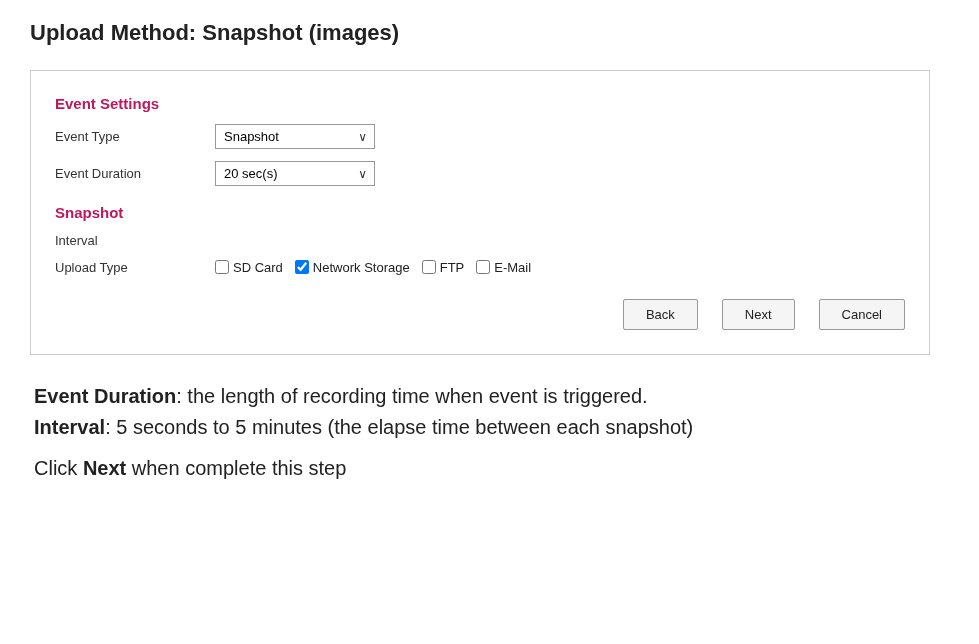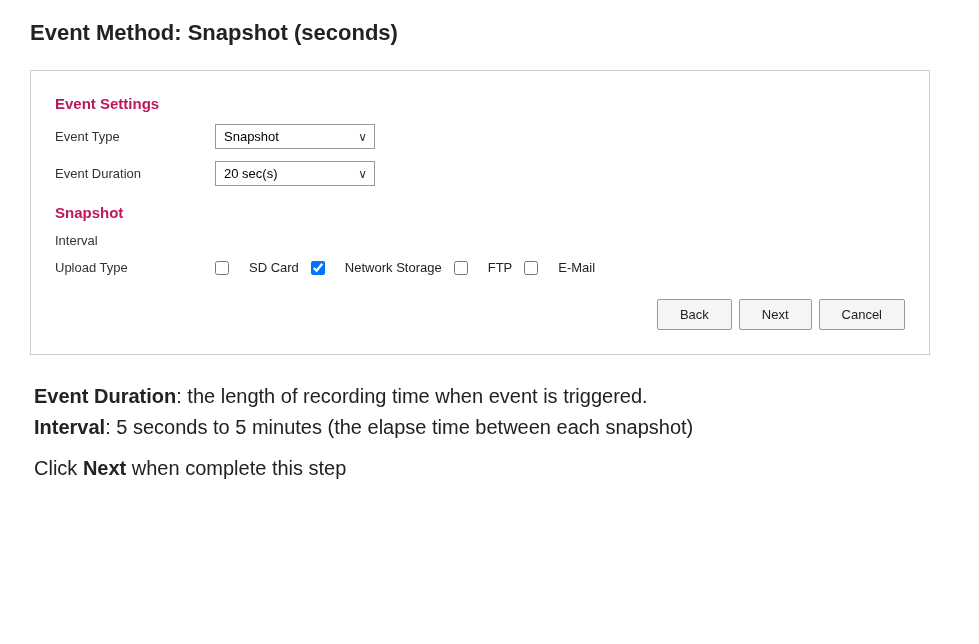--- a/index.html
+++ b/index.html
@@ -75,32 +75,31 @@
       margin-bottom: 14px;
     }
     .checkbox-group {
       display: flex;
       align-items: center;
       gap: 12px;
       font-size: 13px;
     }
     .checkbox-item {
       display: flex;
-      align-items: center;
-      gap: 20px;
+      gap: 4px;
     }
     .checkbox-item input[type="checkbox"] {
       width: 14px;
       height: 14px;
       cursor: pointer;
     }
     .button-row {
       display: flex;
       justify-content: flex-end;
-      gap: 7px;
+      gap: 24px;
       margin-top: 24px;
     }
     .btn {
       padding: 7px 22px;
       font-size: 13px;
       border: 1px solid #999;
       background: #f5f5f5;
       cursor: pointer;
       border-radius: 2px;
       color: #222;
@@ -118,21 +117,21 @@
       font-weight: bold;
     }
     .click-note {
       margin-top: 18px;
       font-size: 14px;
     }
   </style>
 </head>
 <body>
 
-<h1>Event Method: Snapshot (seconds)</h1>
+<h1>Upload Method: Snapshot (images)</h1>
 
 <div class="panel">
 
   <div>
     <div class="section-title">Event Settings</div>
 
     <div class="form-row">
       <div class="form-label">Event Type</div>
       <div class="form-control-wrap">
         <div class="select-wrapper">

